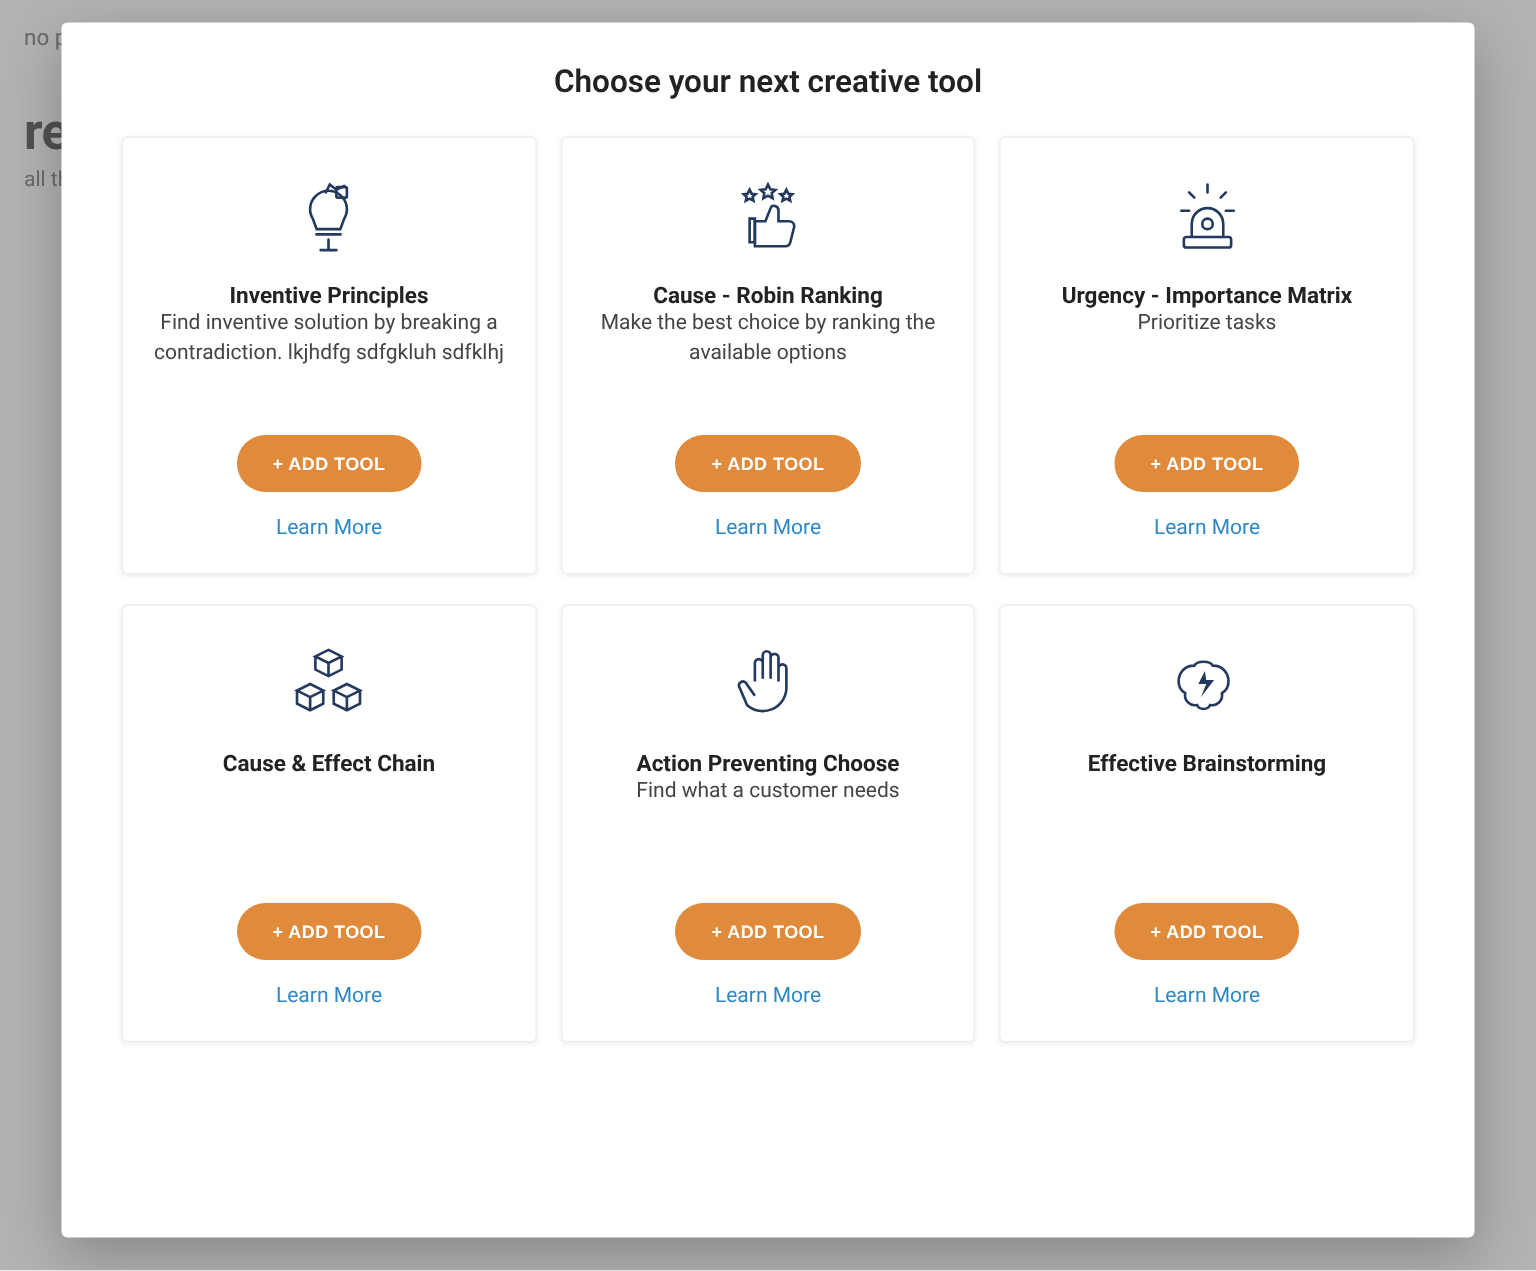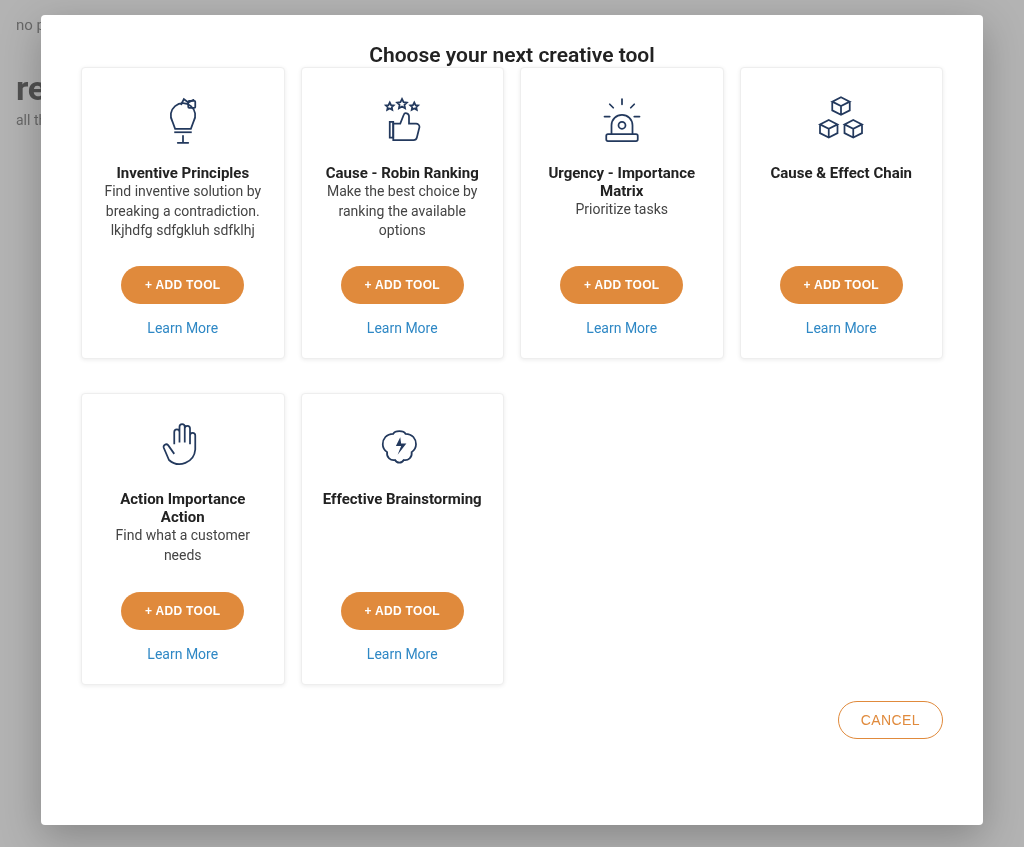--- a/index.html
+++ b/index.html
@@ -55,26 +55,27 @@
       padding: 28px 40px 20px 40px;
       display: flex;
       flex-direction: column;
       min-height: 810px;
     }
     .dialog-title {
       text-align: center;
       font-size: 21px;
       font-weight: 600;
       color: #222;
+      margin-bottom: 24px;
     }
 
     .cards {
       display: grid;
-      grid-template-columns: repeat(4, 1fr);
-      gap: 34px 16px;
+      grid-template-columns: repeat(3, 1fr);
+      gap: 20px 16px;
     }
     .card {
       background: #fff;
       border: 1px solid #eee;
       border-radius: 4px;
       box-shadow: 0 1px 4px rgba(0,0,0,0.08);
       padding: 22px 16px 22px 16px;
       display: flex;
       flex-direction: column;
       align-items: center;
@@ -219,21 +220,21 @@
         <button class="add-btn">+ ADD TOOL</button>
         <a class="learn-link">Learn More</a>
       </div>
 
       <div class="card">
         <span class="card-icon">
           <svg viewBox="0 0 64 64" width="56" height="56">
             <path d="M22 30 v-14 a3 3 0 0 1 6 0 v12 M28 28 v-18 a3 3 0 0 1 6 0 v18 M34 28 v-16 a3 3 0 0 1 6 0 v16 M40 30 v-10 a3 3 0 0 1 6 0 v16 a18 18 0 0 1 -30 12 l-6 -14 a3 3 0 0 1 5 -3 l7 10"></path>
           </svg>
         </span>
-        <div class="card-title">Action Importance Action</div>
+        <div class="card-title">Action Preventing Choose</div>
         <div class="card-desc">Find what a customer needs</div>
         <div class="card-spacer"></div>
         <button class="add-btn">+ ADD TOOL</button>
         <a class="learn-link">Learn More</a>
       </div>
 
       <div class="card">
         <span class="card-icon">
           <svg viewBox="0 0 64 64" width="56" height="56">
             <path d="M22 18 c-8 0 -12 6 -12 12 c0 4 2 7 5 9 c-1 6 4 10 9 9 c2 4 8 4 10 0 c5 1 10 -3 9 -9 c3 -2 5 -5 5 -9 c0 -6 -4 -12 -12 -12 c-2 -4 -12 -4 -14 0 z"></path>
@@ -242,17 +243,14 @@
         </span>
         <div class="card-title">Effective Brainstorming</div>
         <div class="card-desc"></div>
         <div class="card-spacer"></div>
         <button class="add-btn">+ ADD TOOL</button>
         <a class="learn-link">Learn More</a>
       </div>
 
     </div>
 
-    <div class="dialog-footer">
-      <button class="cancel-btn">CANCEL</button>
-    </div>
   </div>
 </div>
 
 </body></html>

